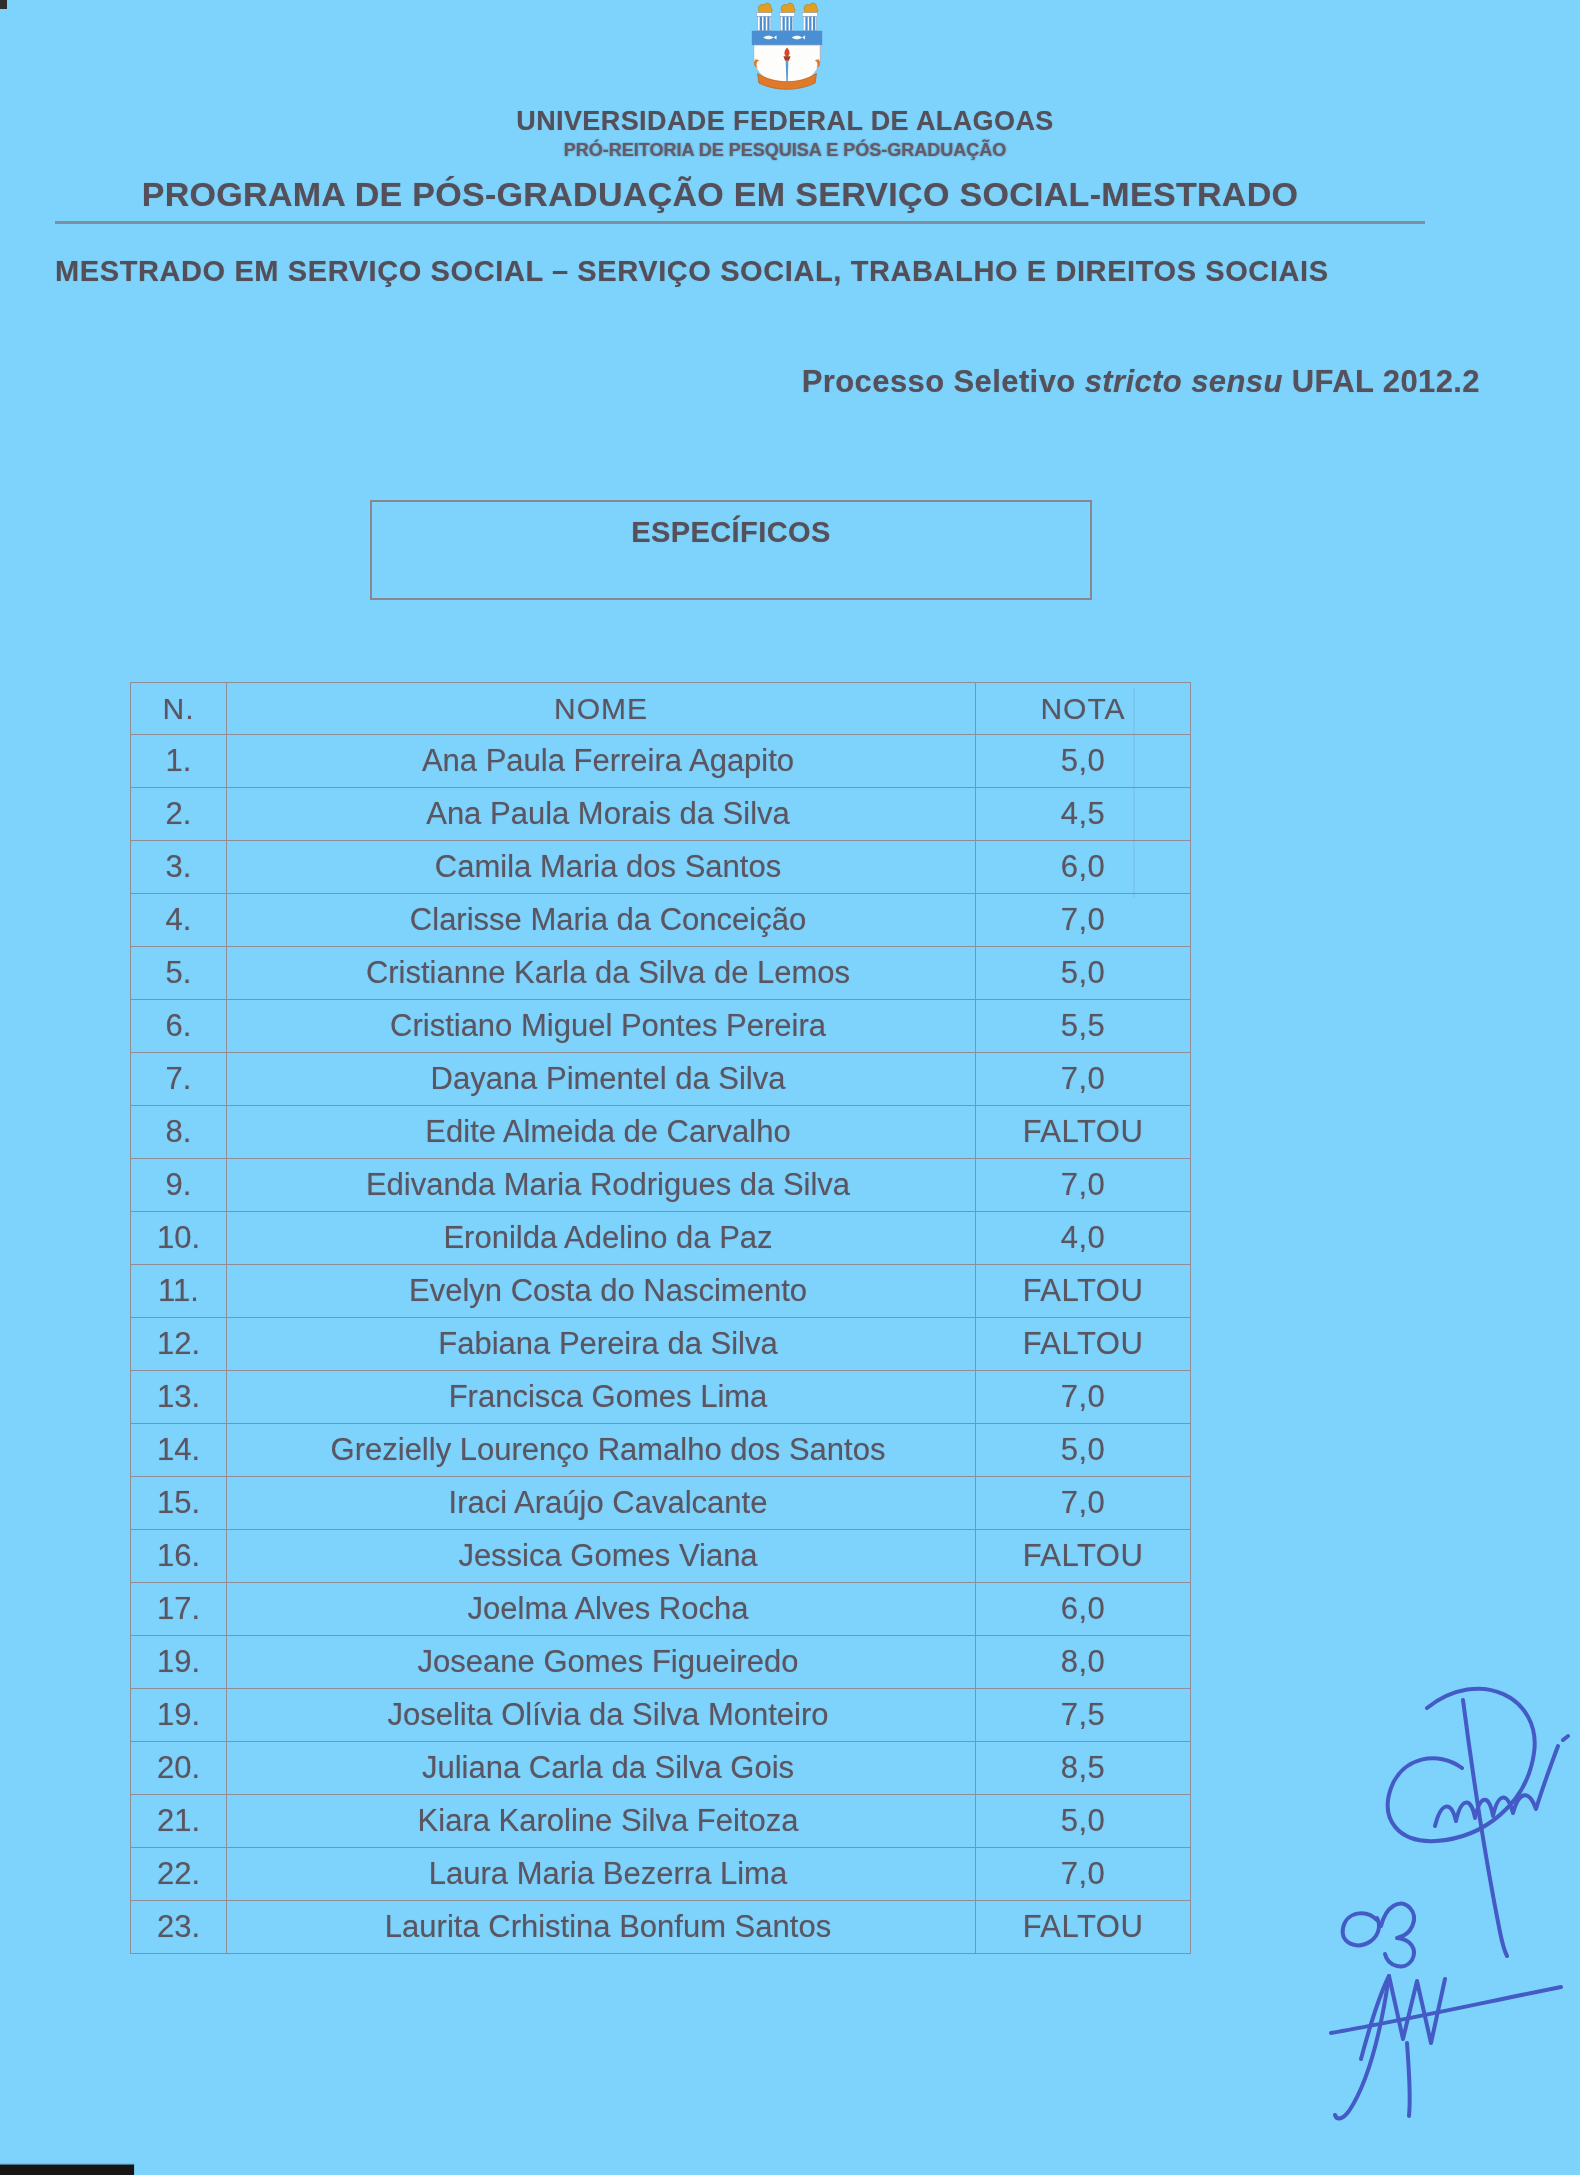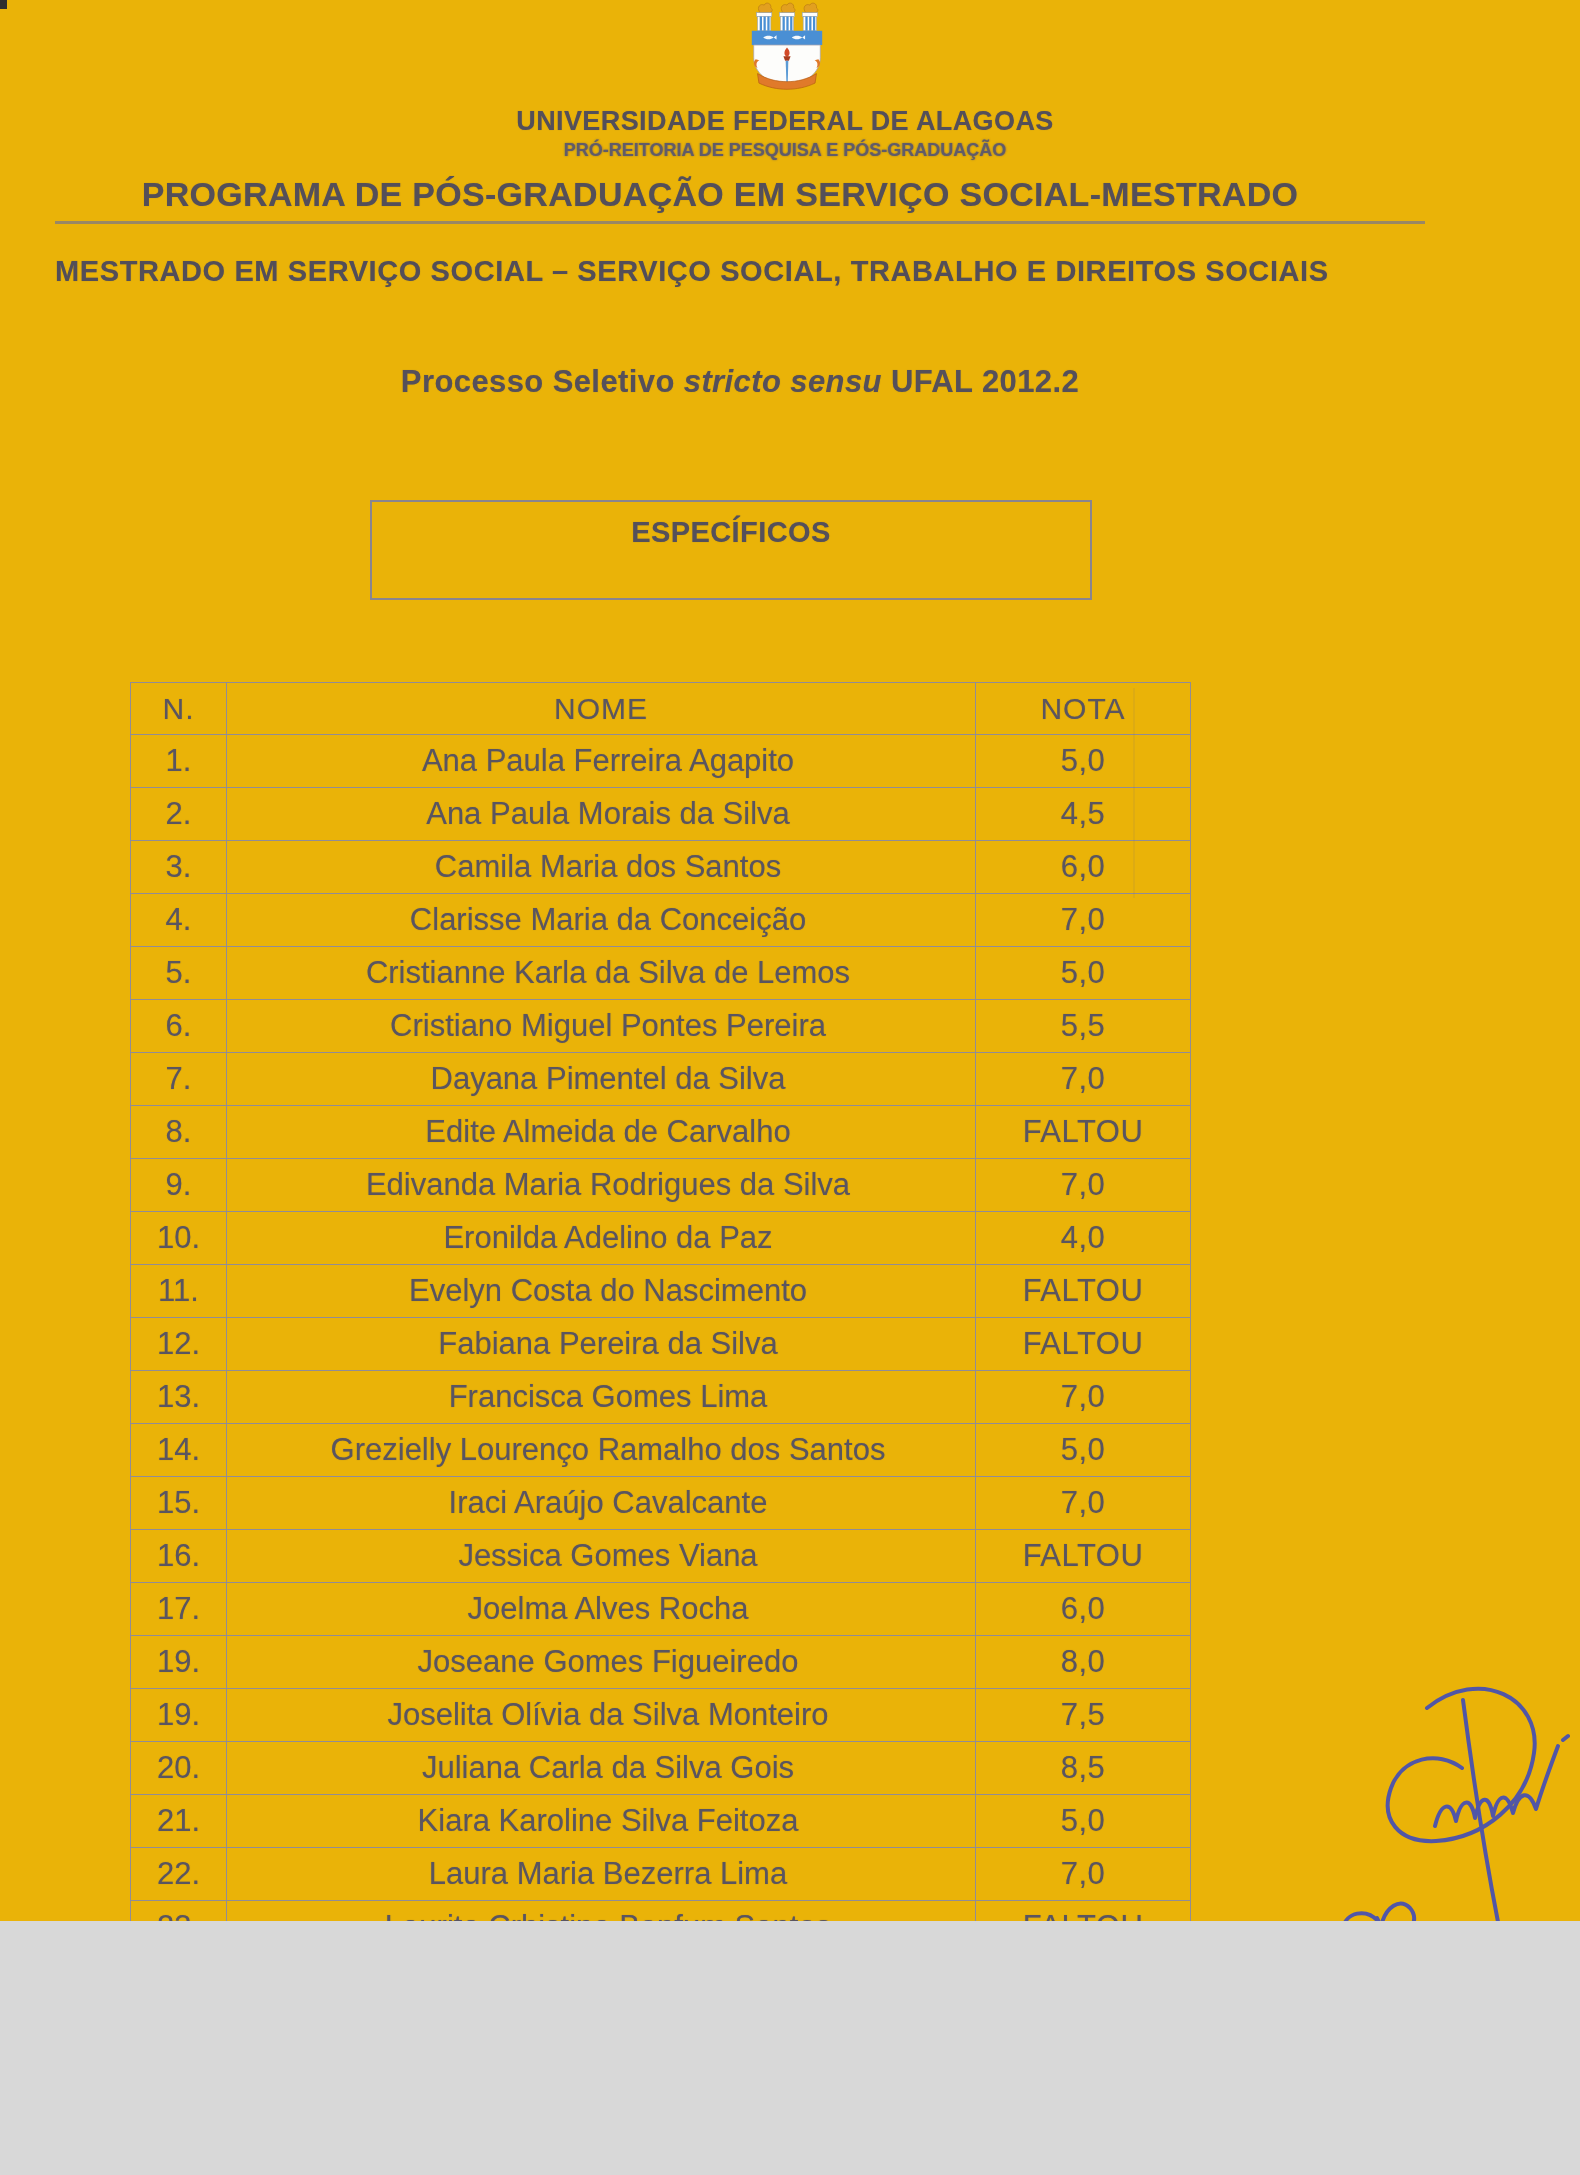--- a/index.html
+++ b/index.html
@@ -1,42 +1,42 @@
 <!DOCTYPE html>
 <html lang="pt"><head>
 <meta charset="utf-8">
 <title>Document</title>
 <style>
   html,body{margin:0;padding:0;}
   body{background:#d8d8d8;}
   .page{
     position:relative;
-    width:1580px;height:1921px;
+    width:1580px;height:2175px;
     margin:0 auto;
-    background:#eab308;
+    background:#7dd3fc;
     font-family:"Liberation Sans","DejaVu Sans",sans-serif;
     color:#5a5560;
     overflow:hidden;
   }
   .page *{box-sizing:border-box;}
   .scan-text{ text-shadow:0 0 1px rgba(88,83,94,0.45); }
 
   
   .crest{ position:absolute; left:748px; top:0; width:78px; height:92px; }
   .hdr-line{ position:absolute; left:0; text-align:center; font-weight:bold; white-space:nowrap; }
   .hdr-line1{ top:106px; width:1570px; font-size:27px; color:#544f59; letter-spacing:0.4px; }
   .hdr-line2{ top:140px; width:1570px; font-size:18px; color:#615c68;
               text-shadow:0 0 2px rgba(95,90,105,0.55), 1px 0 1px rgba(120,60,120,0.18), -1px 0 1px rgba(60,120,140,0.18); }
   .hdr-line3{ top:175px; width:1440px; font-size:34px; color:#544f59; letter-spacing:0.3px; }
   .hdr-rule{ position:absolute; left:55px; top:221px; width:1370px; height:3px;
              background:#7e7983; opacity:.75; }
 
   .program-title{ position:absolute; left:55px; top:255px; font-size:29px; font-weight:bold;
                   color:#534e58; letter-spacing:0.6px; white-space:nowrap; }
-  .process-title{ position:absolute; left:0; top:364px; width:1480px; text-align:center;
+  .process-title{ position:absolute; left:0; top:364px; width:1480px; text-align:right;
                   font-size:31px; font-weight:bold; color:#55505a; letter-spacing:0.4px; }
   .process-title .it{ font-style:italic; }
 
   .result-box{ position:absolute; left:370px; top:500px; width:722px; height:100px;
                border:2px solid #8a858e; text-align:center; padding-top:11px;
                font-size:29px; font-weight:bold; color:#55505a; line-height:38px; letter-spacing:0.4px; }
 
   
   .results{ position:absolute; left:130px; top:682px; width:1060px;
             border-collapse:collapse; table-layout:fixed; }

